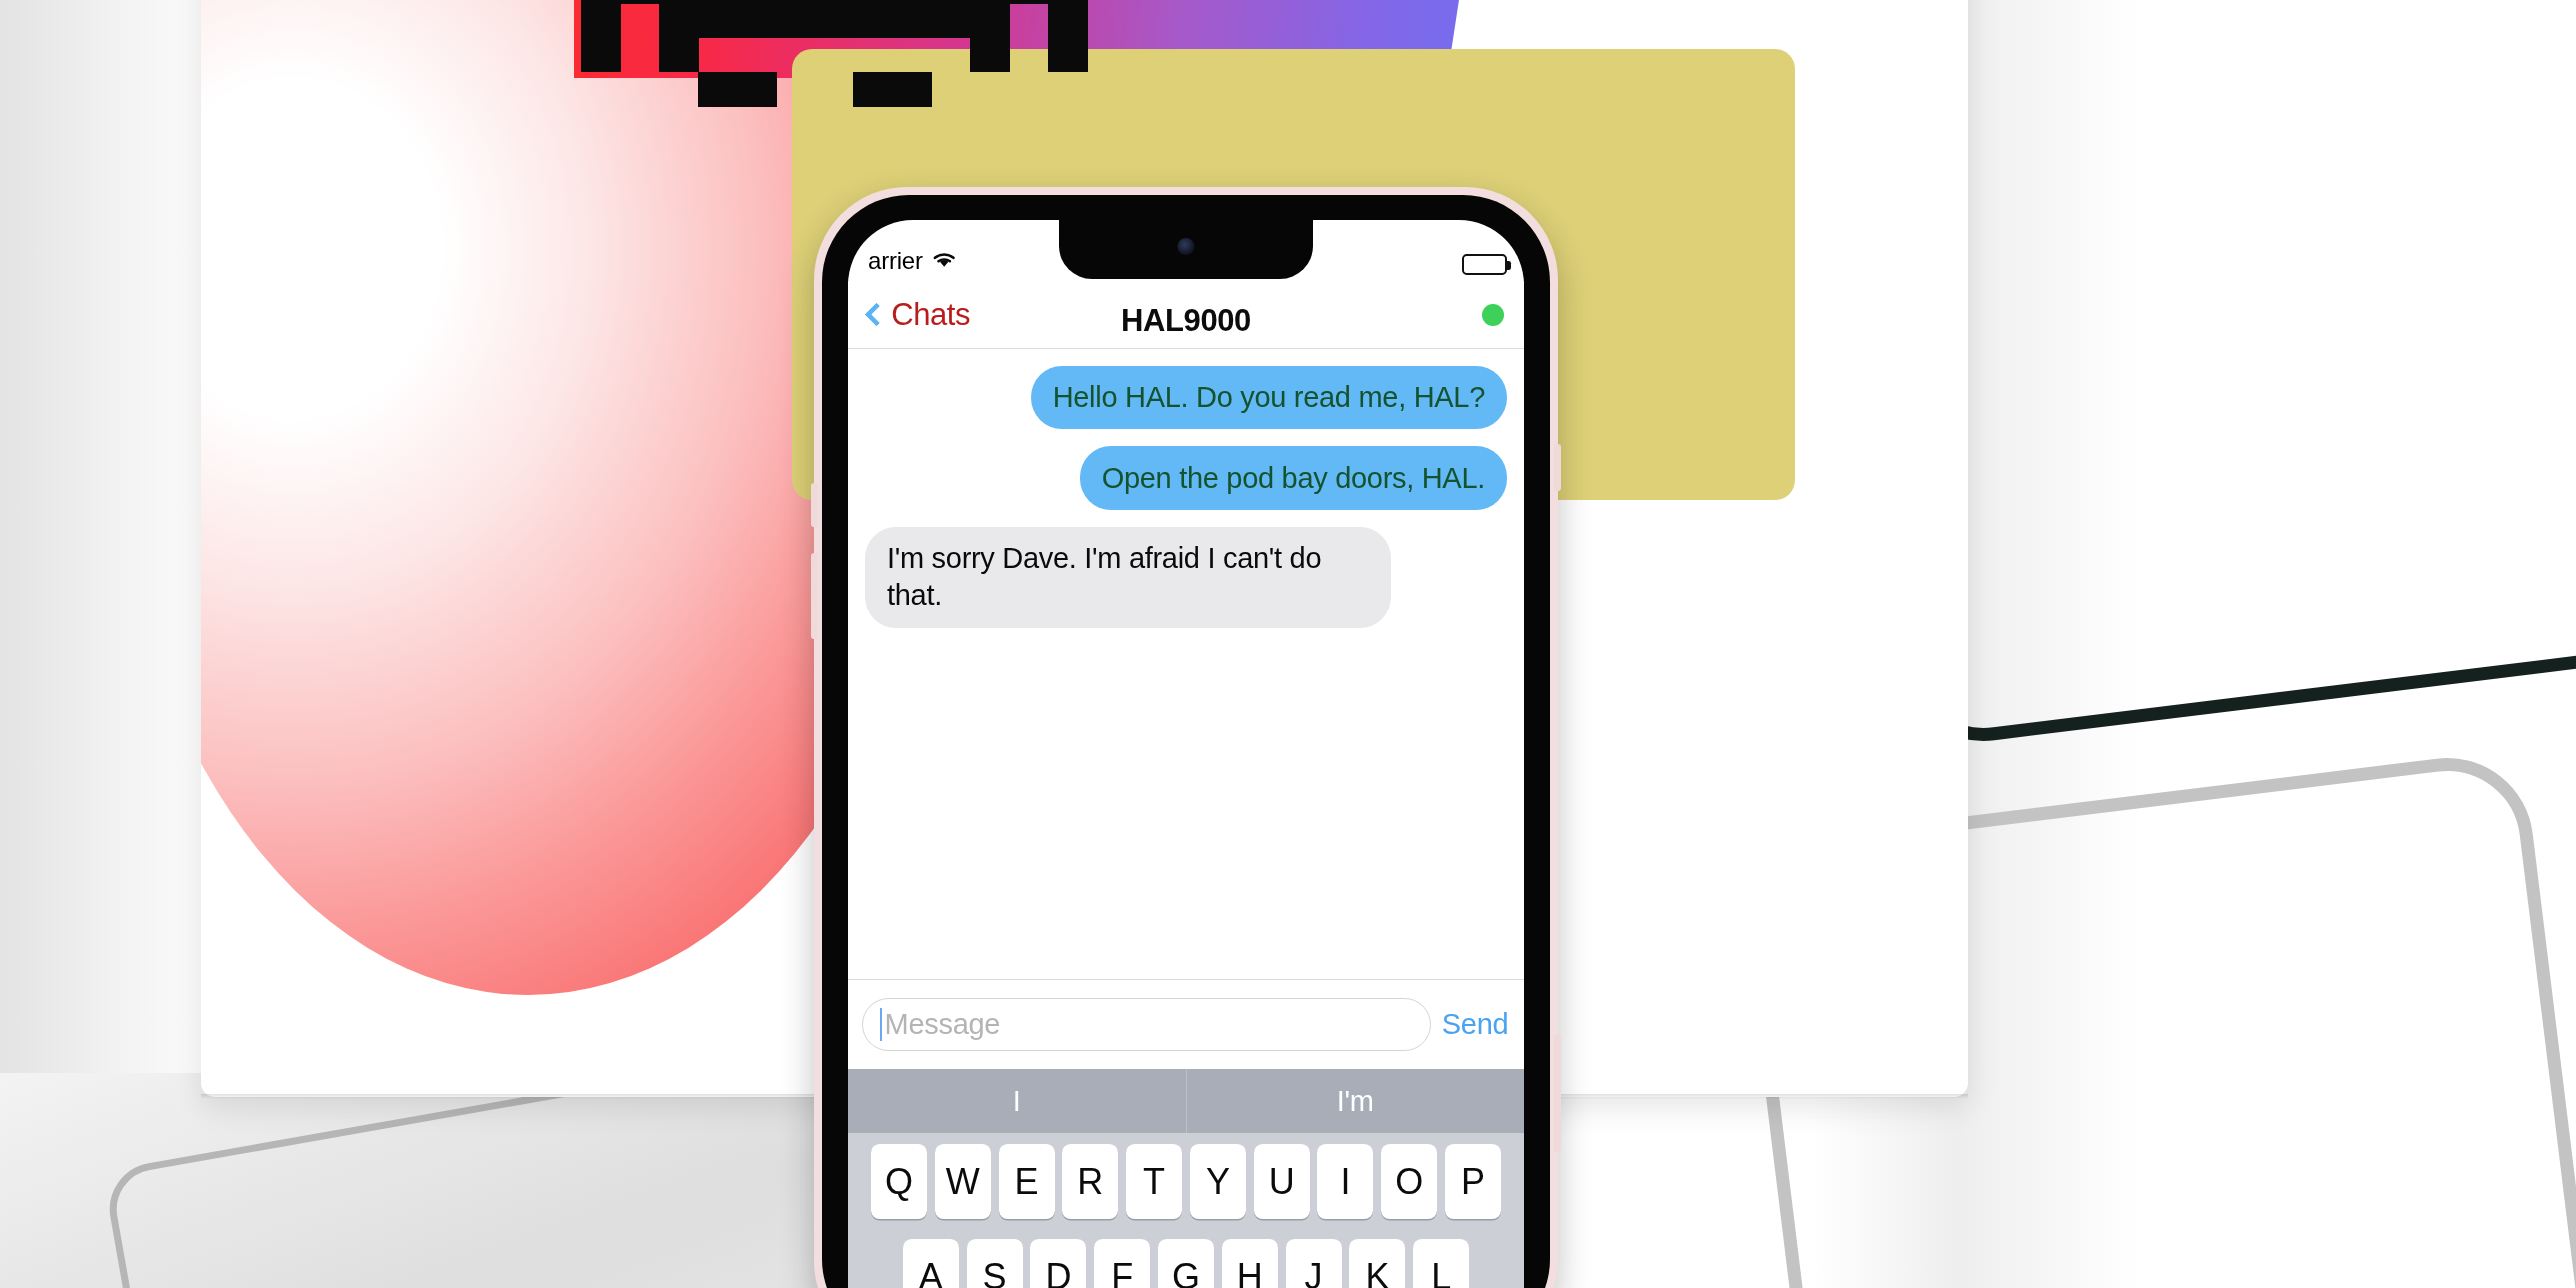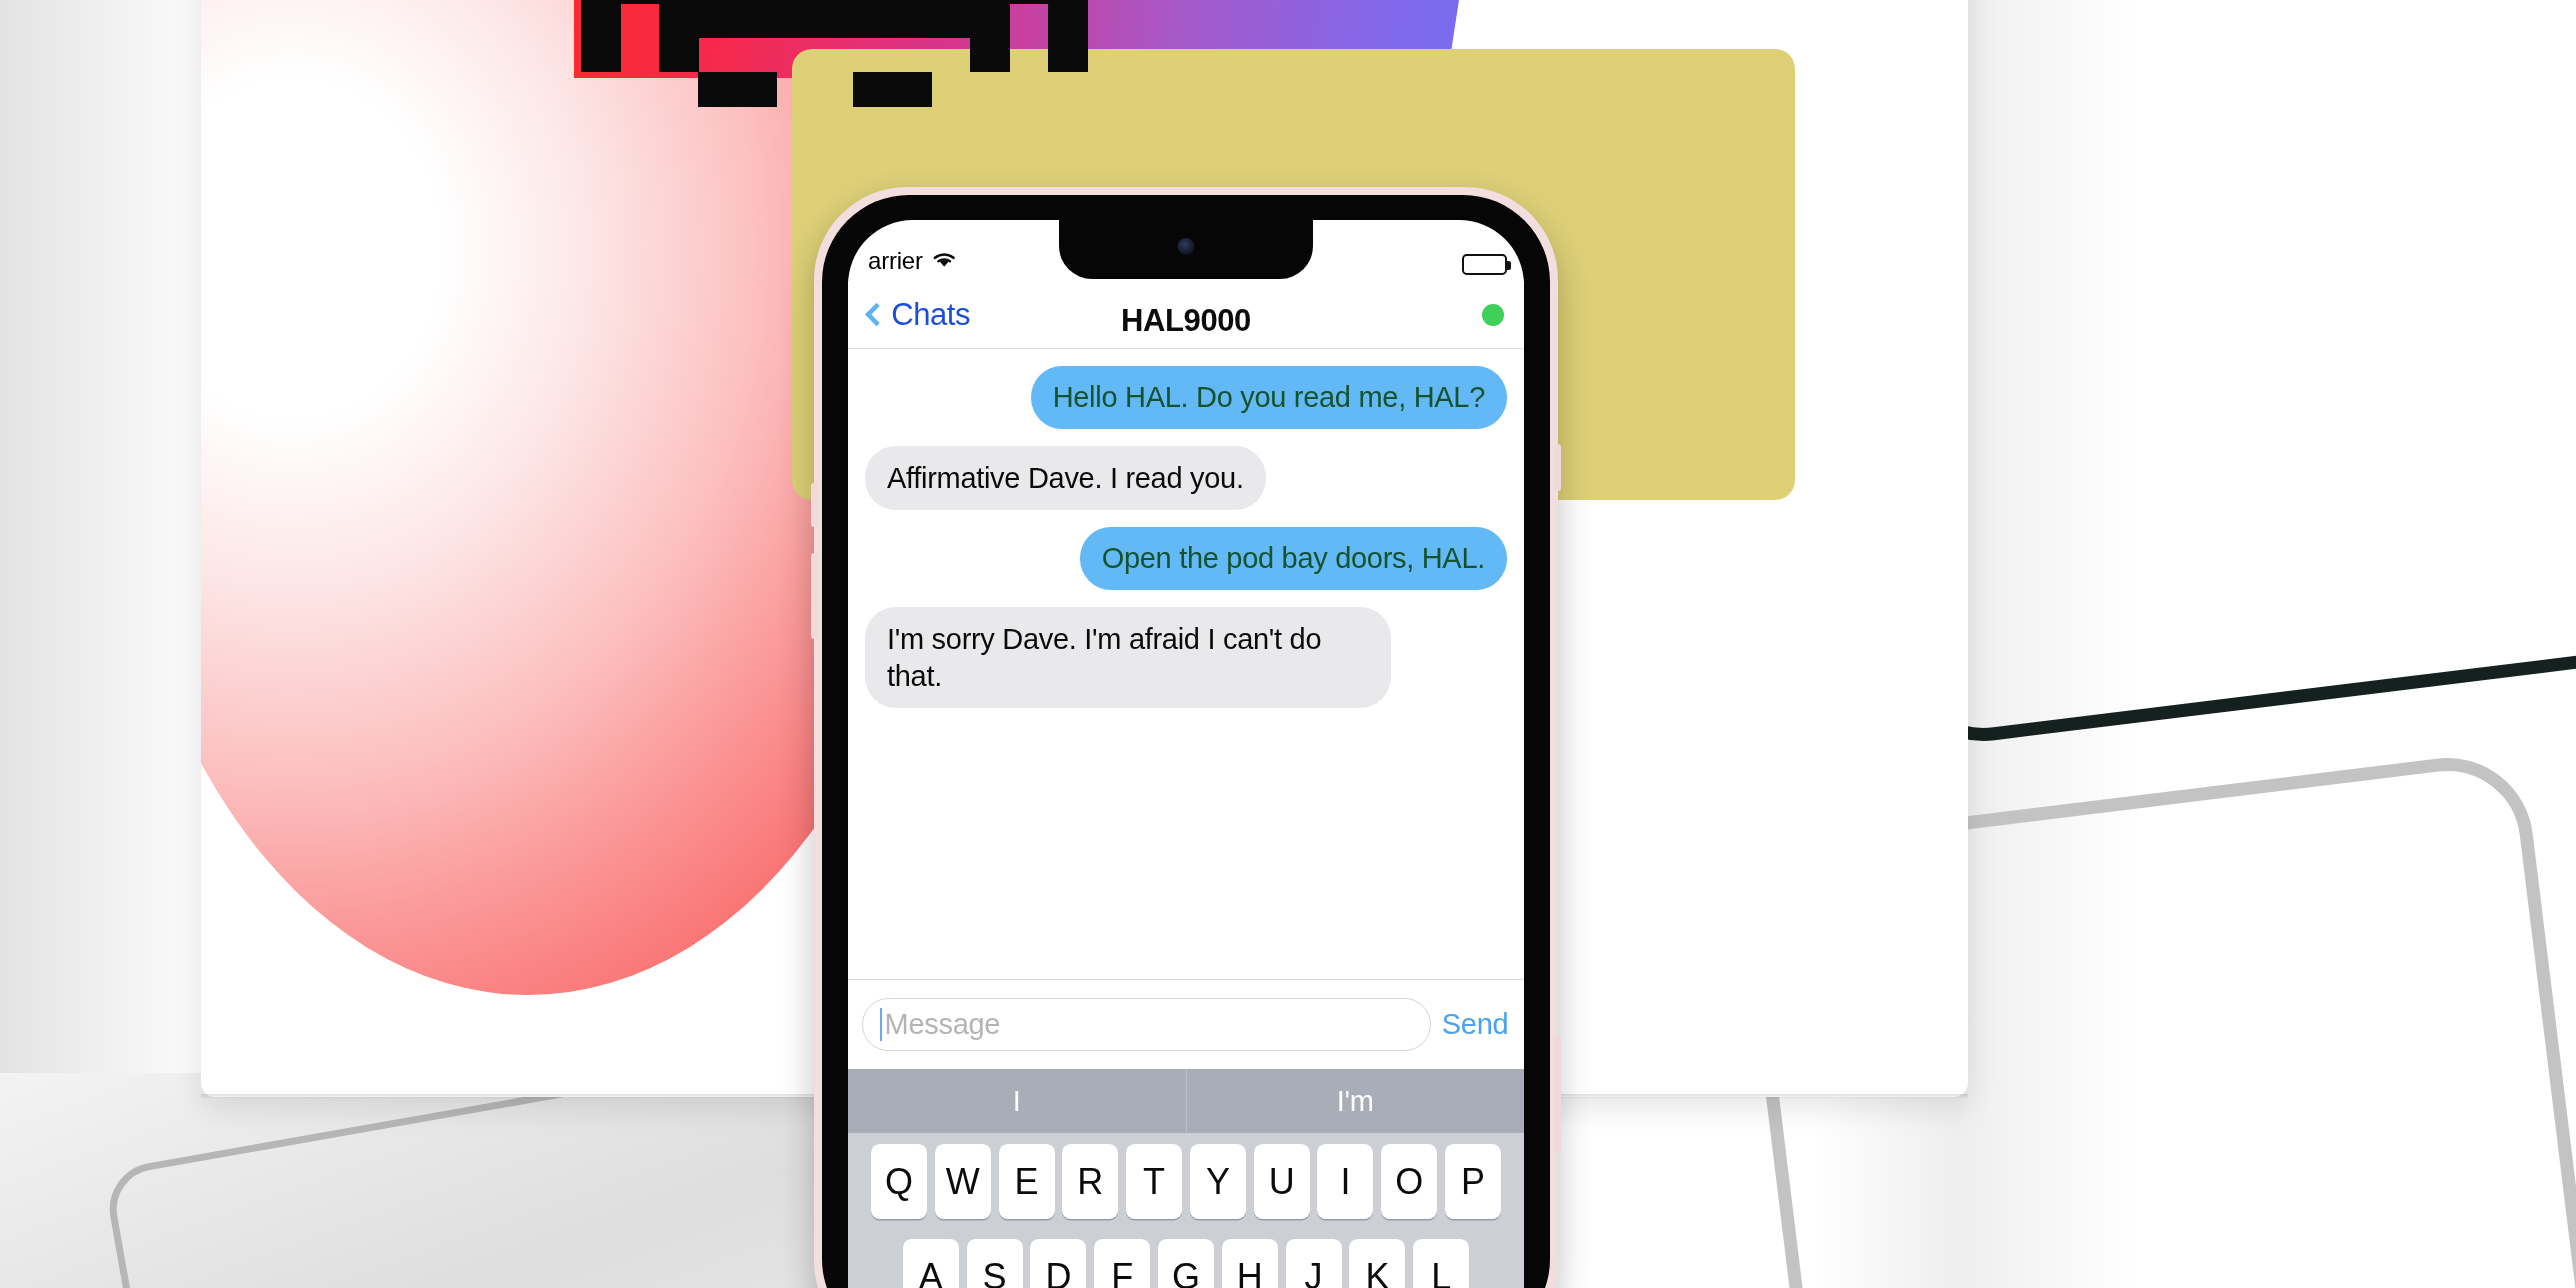--- a/index.html
+++ b/index.html
@@ -189,21 +189,21 @@
     background:#ffffff;
     border-bottom:1.2px solid #dcdcdc;
     z-index:4;
   }
   .nav-back { display:flex; align-items:center; gap:6.2px; cursor:pointer; }
   .chev {
     width:17px; height:17px;
     border-left:5.4px solid #5cb4f5; border-bottom:5.4px solid #5cb4f5;
     transform:rotate(45deg); border-radius:1.6px;
   }
-  .nav-back-label { font-size:31px; color:#1d4ed8; letter-spacing:-0.4px; }
+  .nav-back-label { font-size:31px; color:#b91c1c; letter-spacing:-0.4px; }
   .nav-title {
     position:absolute; left:0; right:0; text-align:center;
     font-size:31px; font-weight:bold; color:#0c0c0c; letter-spacing:-0.4px;
     pointer-events:none;
     margin-top:12px;
   }
   .nav-status-dot {
     margin-left:auto; width:22px; height:22px; border-radius:50%;
     background:#3dd15a; z-index:2;
   }
@@ -375,21 +375,20 @@
         <div class="nav-back">
           <span class="chev"></span>
           <span class="nav-back-label">Chats</span>
         </div>
         <div class="nav-title">HAL9000</div>
         <div class="nav-status-dot"></div>
       </div>
 
       <div class="messages" id="messages">
           <div class="bubble out">Hello HAL. Do you read me, HAL?</div>
-          <div class="bubble in">Affirmative Dave. I read you.</div>
           <div class="bubble out">Open the pod bay doors, HAL.</div>
           <div class="bubble in">I'm sorry Dave. I'm afraid I can't do that.</div>
         </div>
 
       <div class="compose">
         <div class="compose-input">
           <span class="caret"></span>
           <span class="compose-ph">Message</span>
         </div>
         <div class="send-btn">Send</div>

